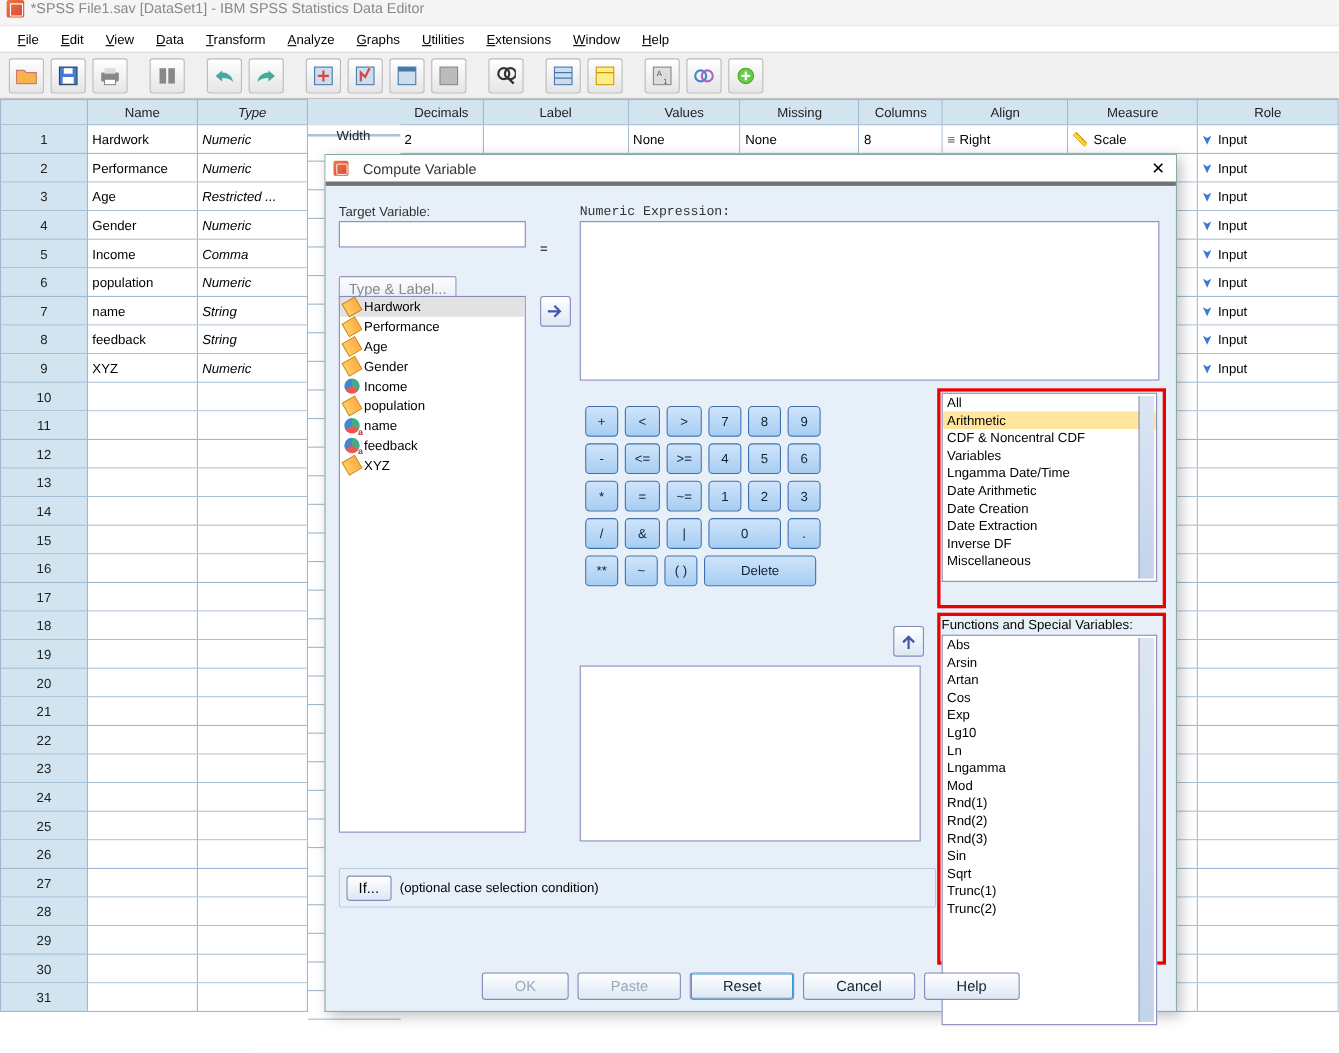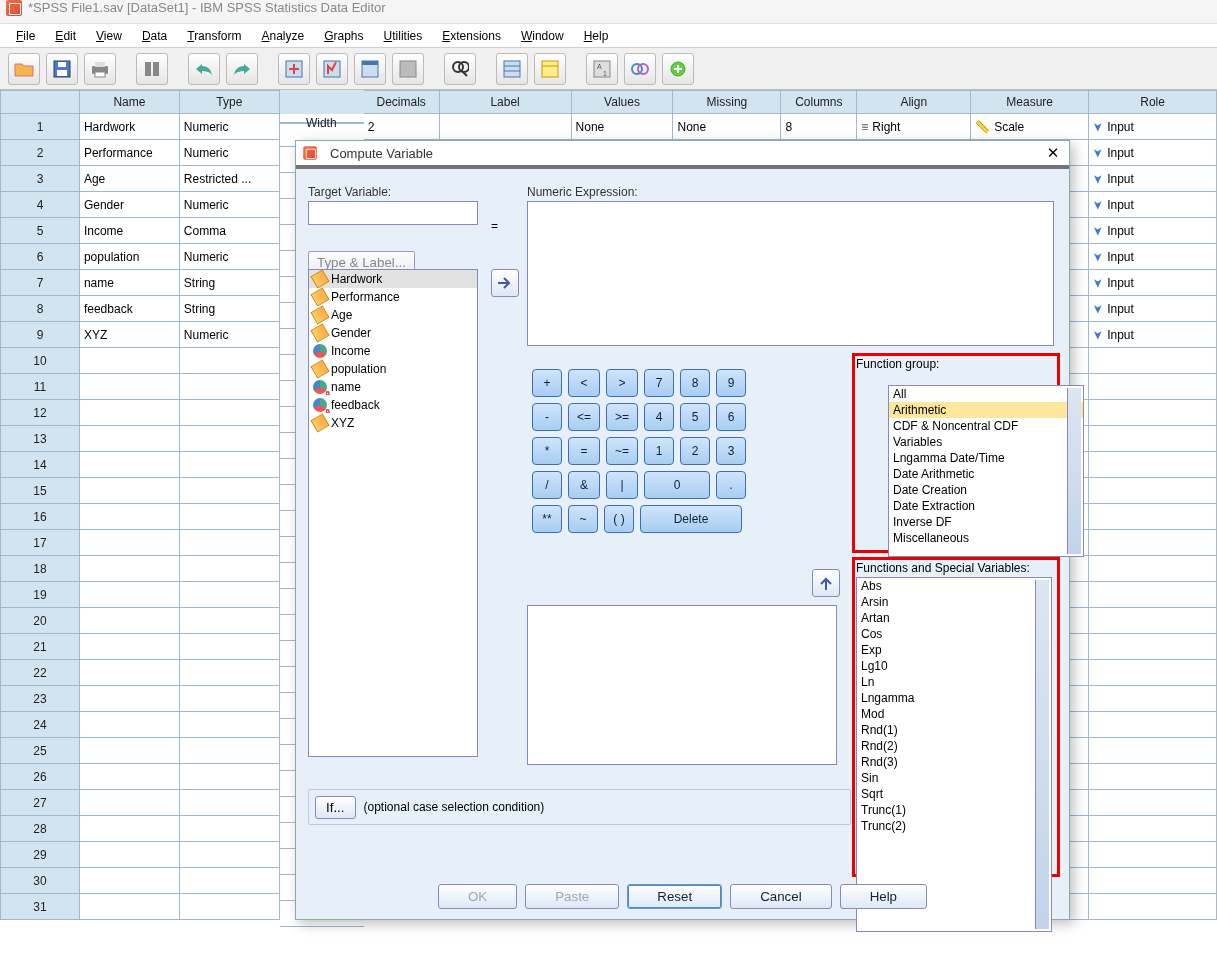--- a/index.html
+++ b/index.html
@@ -16,21 +16,21 @@
 
 .grid { position: relative; }
 .grid-head { display: flex; height: 24px; background: #d2e4f0; }
 .gh-corner { width: 80px; border: 1px solid #a0b8d0; background: #d2e4f0; }
 .gh-cell { border: 1px solid #a0b8d0; border-left: none; display:flex;align-items:center;justify-content:center; font-weight:normal;color:#222; background:#d2e4f0;}
 .grid-body { }
 .grid-row { display: flex; height: 26px; }
 .rh { width: 80px; border: 1px solid #a0b8d0; border-top:none; background:#d2e4f0; display:flex;align-items:center;justify-content:center; color:#222;}
 .cell { border: 1px solid #a0b8d0; border-left:none; border-top:none; padding: 0 4px; display:flex; align-items:center; background:#fff; overflow:hidden; white-space:nowrap;}
 .cell.sel { background:#ffffa0; }
-.w-name{width:100px;} .w-type{width:100px;} .w-width{width:84px;margin-top:32px;} .w-dec{width:76px;} .w-label{width:132px;} .w-values{width:102px;} .w-missing{width:108px;} .w-cols{width:76px;} .w-align{width:114px;} .w-measure{width:118px;} .w-role{width:128px;}
+.w-name{width:100px;} .w-type{width:100px;font-style:italic;} .w-width{width:84px;margin-top:32px;} .w-dec{width:76px;} .w-label{width:132px;} .w-values{width:102px;} .w-missing{width:108px;} .w-cols{width:76px;} .w-align{width:114px;} .w-measure{width:118px;} .w-role{width:128px;}
 .role-icon{color:#3b78d8;margin-right:4px;transform:rotate(90deg);display:inline-block;}
 .align-icon{margin-right:4px;color:#555;}
 .scale-icon{margin-right:4px;}
 
 .dialog { position:absolute; left:295px; top:140px; width:775px; height:780px; background:#e7f0f8; border:1px solid #8aa; box-shadow: 4px 4px 12px rgba(0,0,0,0.25); }
 .dlg-titlebar{height:28px;background:#fff;display:flex;align-items:center;padding:0 6px;border-bottom:4px solid #737373;}
 .dlg-titlebar .ttl{margin-left:6px;color:#333;font-size:13px;}
 .dlg-close{margin-left:auto;width:20px;height:20px;display:flex;align-items:center;justify-content:center;cursor:default;font-size:15px;}
 .dlg-body{padding:12px;position:relative;height:calc(100% - 28px);}
 .lbl{color:#333;margin-bottom:2px;display:block;}
@@ -39,30 +39,30 @@
 .varlist{position:absolute;left:12px;top:100px;width:170px;height:488px;background:#fff;border:1px solid #88b;overflow:hidden;font-size:12px;}
 .varlist .vi{padding:2px 4px;display:flex;align-items:center;gap:4px;}
 .varlist .vi.sel{background:#e2e2e2;}
 .vicon{width:14px;height:14px;display:inline-block;}
 .vicon.ruler{background:linear-gradient(90deg,#fc6,#fa4);border:1px solid #c80;transform:rotate(-30deg);}
 .vicon.nom{border-radius:50%;background:conic-gradient(#4a8 0 120deg,#e55 120deg 240deg,#48c 240deg 360deg);}
 .vicon.str{border-radius:50%;background:conic-gradient(#4a8 0 120deg,#e55 120deg 240deg,#48c 240deg 360deg);position:relative;}
 .vicon.str::after{content:"a";position:absolute;right:-3px;bottom:-3px;font-size:8px;color:#b33;font-weight:bold;}
 .arrow-btn{position:absolute;left:195px;top:100px;width:28px;height:28px;border:1px solid #88b;background:linear-gradient(#fff,#dce8f4);border-radius:3px;display:flex;align-items:center;justify-content:center;color:#45a;}
 .expr{position:absolute;left:231px;top:32px;width:527px;height:145px;background:#fff;border:1px solid #88b;}
-.expr-lbl{position:absolute;left:231px;top:16px;}
+.expr-lbl{position:absolute;left:231px;top:16px;font-family:Liberation Mono, monospace;}
 .calc{position:absolute;left:236px;top:200px;width:250px;}
 .calc-row{display:flex;gap:6px;margin-bottom:6px;}
 .cbtn{border:1px solid #3b70b0;background:linear-gradient(#cfe4fb,#a7cdf2);border-radius:4px;height:28px;display:flex;align-items:center;justify-content:center;color:#123;font-size:12px;cursor:default;}
 .cbtn.op{width:30px;} .cbtn.cmp{width:32px;} .cbtn.num{width:30px;}
 .cbtn.zero{width:66px;} .cbtn.del{width:102px;}
 .redbox1{position:absolute;left:556px;top:184px;width:208px;height:200px;border:3px solid #e00;}
 .redbox2{position:absolute;left:556px;top:388px;width:208px;height:320px;border:3px solid #e00;}
 .fg-lbl{position:absolute;left:560px;top:188px;font-size:12px;}
-.fg-list{position:absolute;left:560px;top:216px;width:196px;height:172px;background:#fff;border:1px solid #88b;overflow:hidden;margin-left:32px;}
+.fg-list{position:absolute;left:560px;top:188px;width:196px;height:172px;background:#fff;border:1px solid #88b;overflow:hidden;}
 .fg-list .li{padding:1px 4px;font-size:12px;}
 .fg-list .li.sel{background:#ffe69c;}
 .fv-lbl{position:absolute;left:560px;top:392px;font-size:12px;}
 .fv-list{position:absolute;left:560px;top:408px;width:196px;height:355px;background:#fff;border:1px solid #88b;overflow:hidden;}
 .fv-list .li{padding:1px 4px;font-size:12px;}
 .scroll-right{position:absolute;right:2px;top:2px;bottom:2px;width:14px;background:linear-gradient(#dce6f2,#c2d4ea);border-left:1px solid #88b;}
 .up-btn{position:absolute;left:516px;top:400px;width:28px;height:28px;border:1px solid #88b;background:linear-gradient(#fff,#dce8f4);border-radius:3px;display:flex;align-items:center;justify-content:center;color:#45a;}
 .desc-box{position:absolute;left:231px;top:436px;width:310px;height:160px;background:#fff;border:1px solid #88b;}
 .if-row{position:absolute;left:12px;top:620px;right:218px;height:36px;border:1px solid #bcd;background:#e7f0f8;border-radius:2px;display:flex;align-items:center;padding:0 6px;gap:8px;}
 .if-btn{padding:3px 10px;border:1px solid #88b;background:linear-gradient(#fff,#dce8f4);border-radius:3px;}

